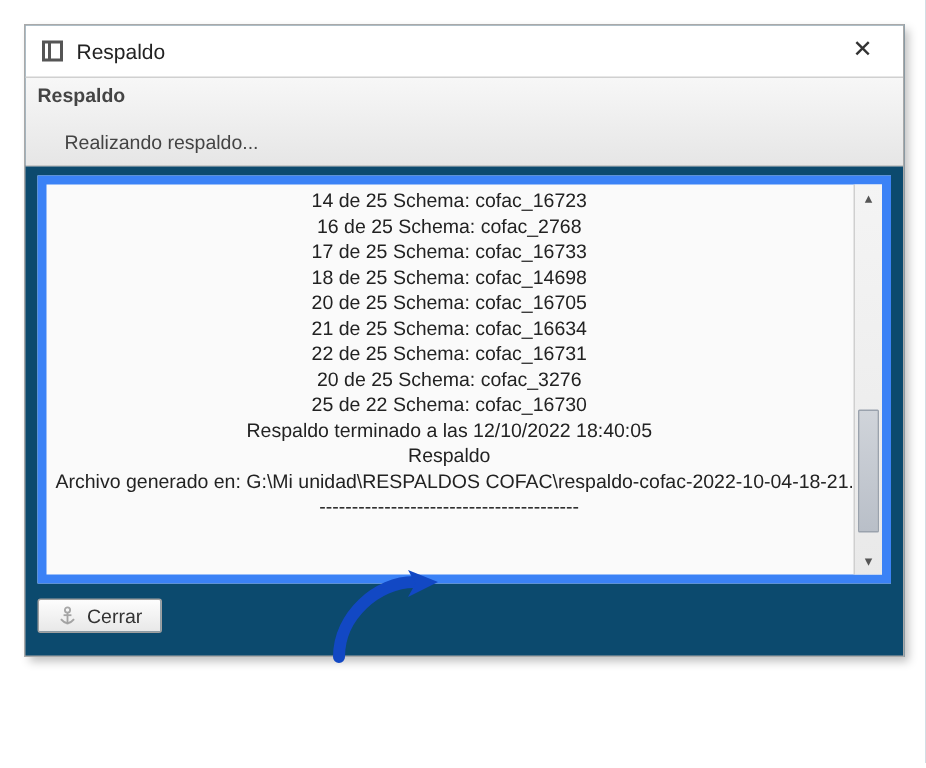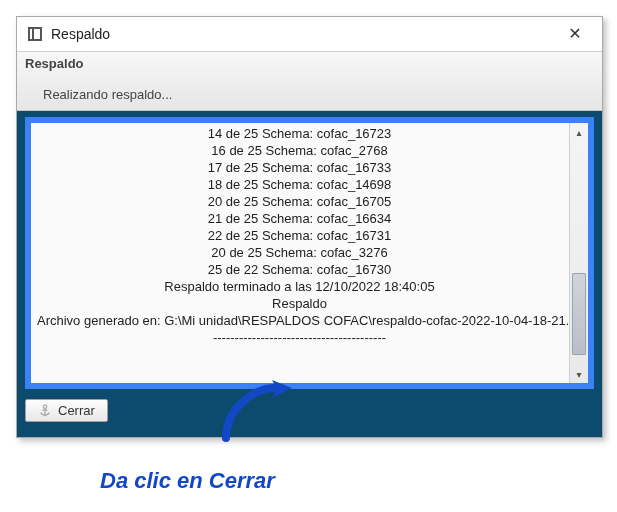--- a/index.html
+++ b/index.html
@@ -123,14 +123,13 @@
         </button>
       </div>
     </div>
   </div>
 
   <svg class="arrow-annot" viewBox="0 0 72 62">
     <path d="M4 58 C 4 30, 30 8, 54 8" fill="none" stroke="#1248c4" stroke-width="8" stroke-linecap="round"></path>
     <polygon points="50,0 70,8 50,18 55,9" fill="#1248c4"></polygon>
   </svg>
 
-  <div class="annotation">Da clic en Cerrar</div>
 </div>
 
 </body></html>

